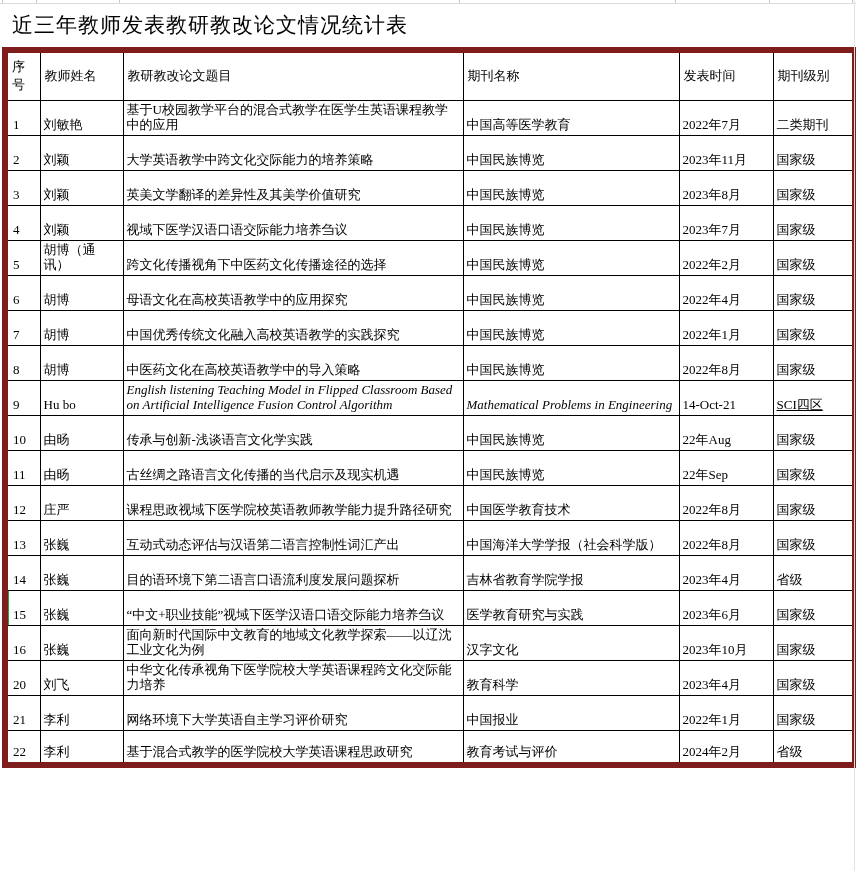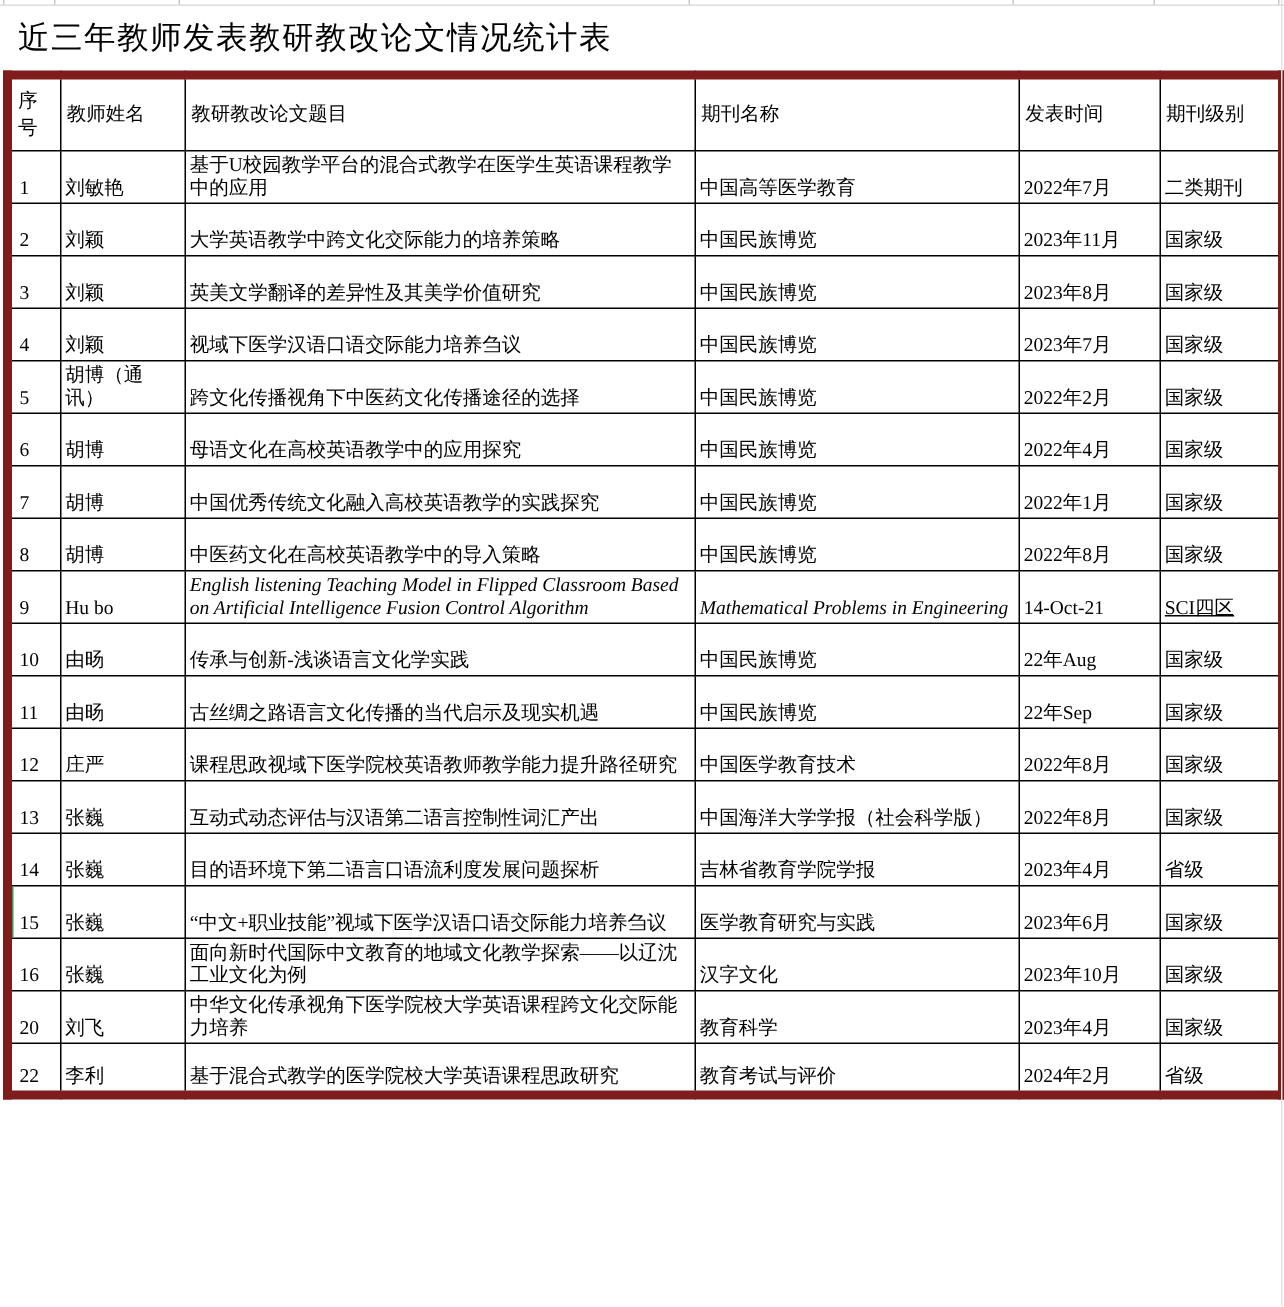--- a/index.html
+++ b/index.html
@@ -195,20 +195,28 @@
     </tr>
         <tr>
       <td class="c-no"><span>20</span></td>
       <td class="c-name"><span>刘飞</span></td>
       <td class="c-paper"><span>中华文化传承视角下医学院校大学英语课程跨文化交际能力培养</span></td>
       <td class="c-journal"><span>教育科学</span></td>
       <td class="c-date"><span>2023年4月</span></td>
       <td class="c-level"><span>国家级</span></td>
     </tr>
         <tr>
+      <td class="c-no"><span>21</span></td>
+      <td class="c-name"><span>李利</span></td>
+      <td class="c-paper"><span>网络环境下大学英语自主学习评价研究</span></td>
+      <td class="c-journal"><span>中国报业</span></td>
+      <td class="c-date"><span>2022年1月</span></td>
+      <td class="c-level"><span>国家级</span></td>
+    </tr>
+        <tr>
       <td class="c-no"><span>22</span></td>
       <td class="c-name"><span>李利</span></td>
       <td class="c-paper"><span>基于混合式教学的医学院校大学英语课程思政研究</span></td>
       <td class="c-journal"><span>教育考试与评价</span></td>
       <td class="c-date"><span>2024年2月</span></td>
       <td class="c-level"><span>省级</span></td>
     </tr>
       </tbody>
   </table>
 

